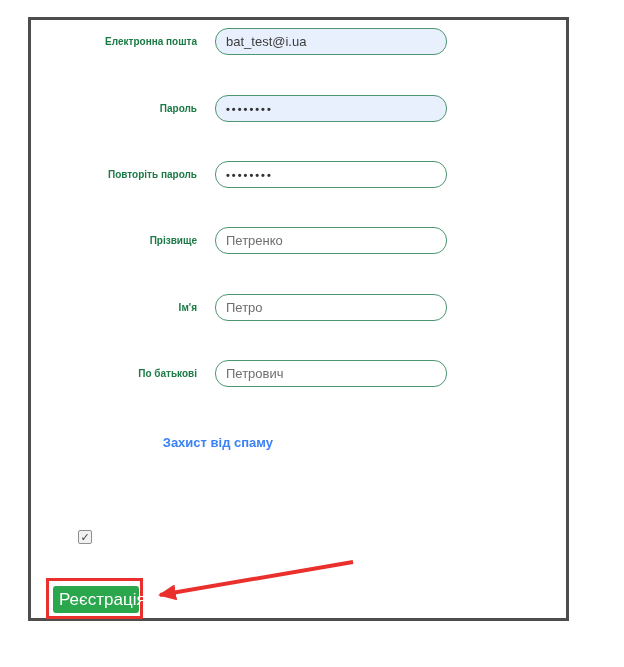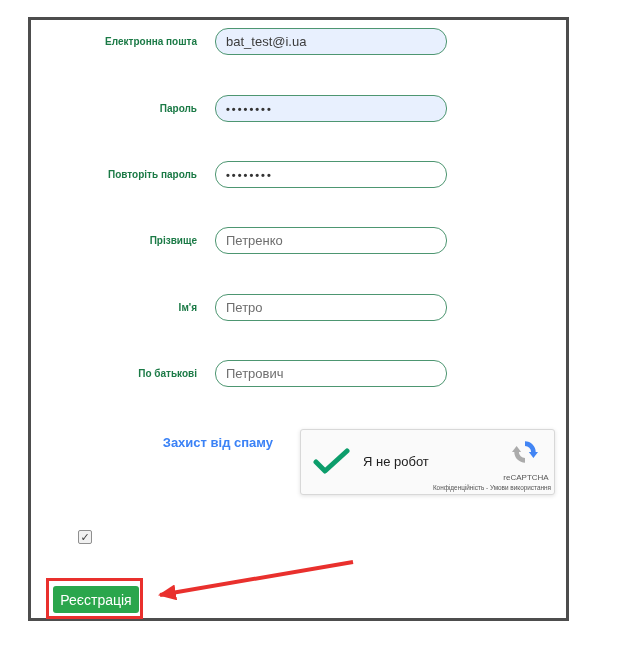--- a/index.html
+++ b/index.html
@@ -60,21 +60,21 @@
     position:absolute; left:85px; top:510px; line-height:14px;
     font-size:13px; font-weight:bold; color:#3f3f3f; white-space:nowrap;
   }
   .red-rect {
     position:absolute; left:15px; top:558px; width:97px; height:41px;
     border:3px solid #e9302d; box-sizing:border-box;
   }
   .submit-btn {
     position:absolute; left:22px; top:566px; width:86px; height:27px;
     background:#2aa64c; border:none; border-radius:3px; color:#ffffff;
-    font-size:14px; font-family:inherit; cursor:pointer;
+    font-size:17px; font-family:inherit; cursor:pointer;
   }
   .arrow-svg { position:absolute; left:0; top:0; pointer-events:none; z-index:10; }
 </style>
 </head>
 <body>
 
 <div class="frame">
 
   <div class="row r0">
     <div class="flabel">Електронна пошта</div>
@@ -102,39 +102,20 @@
   </div>
 
   <div class="row r4">
     <div class="flabel">Ім'я</div>
     <input class="muted" type="text" value="Петро" style="">
   </div>
 
   <div class="captcha-row">
     <div class="flabel">Захист від спаму</div>
 
-    <div class="captcha-box">
-      <span class="captcha-check">
-        <svg width="38" height="27" viewBox="0 0 38 27">
-          <polyline points="3,14 12,23 34,3" fill="none" stroke="#0c9d6b" stroke-width="5" stroke-linecap="round" stroke-linejoin="round"></polyline>
-        </svg>
-      </span>
-      <span class="captcha-text">Я не робот</span>
-
-      <span class="recaptcha-logo">
-        <svg width="26" height="26" viewBox="0 0 34 34">
-          <path d="M17 6 A11 11 0 0 1 28 17" stroke="#4285f4" stroke-width="6" fill="none"></path>
-          <polygon points="22,17 34,17 28,25" fill="#4285f4"></polygon>
-          <path d="M17 28 A11 11 0 0 1 6 17" stroke="#ababab" stroke-width="6" fill="none"></path>
-          <polygon points="12,17 0,17 6,9" fill="#ababab"></polygon>
-        </svg>
-      </span>
-      <div class="recaptcha-brand">reCAPTCHA</div>
-      <div class="recaptcha-links">Конфіденційність - Умови використання</div>
-    </div>
   </div>
 
   <div class="consent-checkbox">
     <span>✓</span>
   </div>
 
   <div class="red-rect"></div>
   <button class="submit-btn">Реєстрація</button>
 </div>
 

